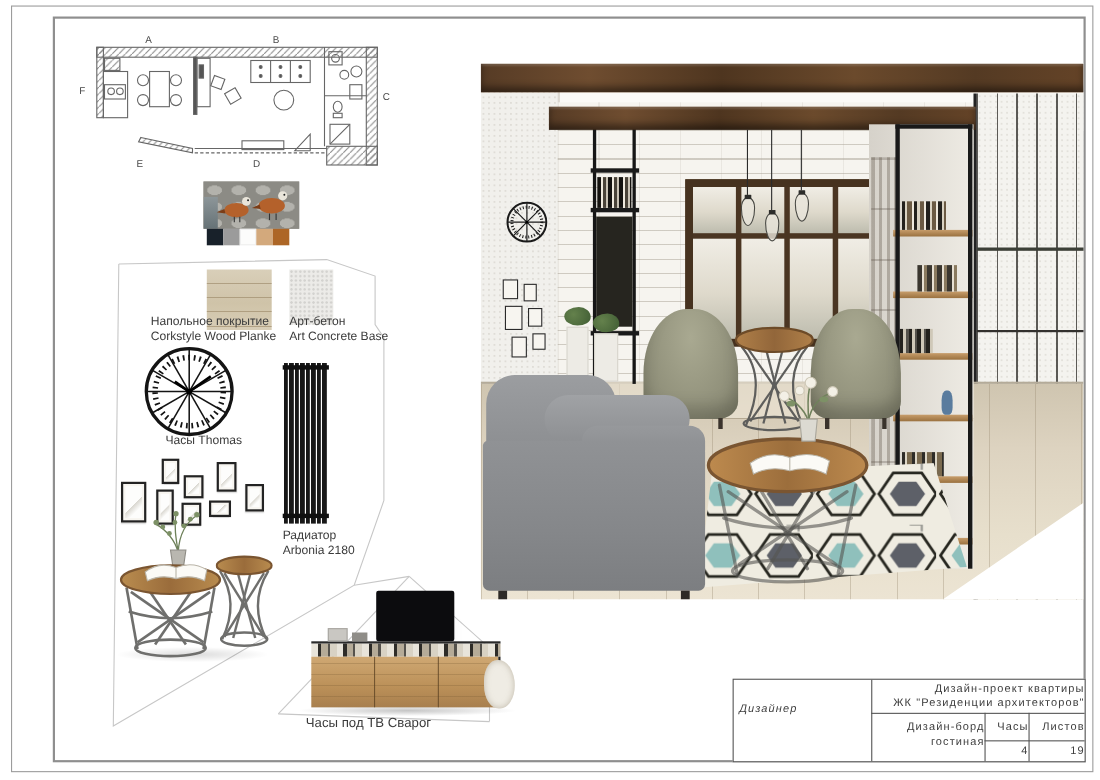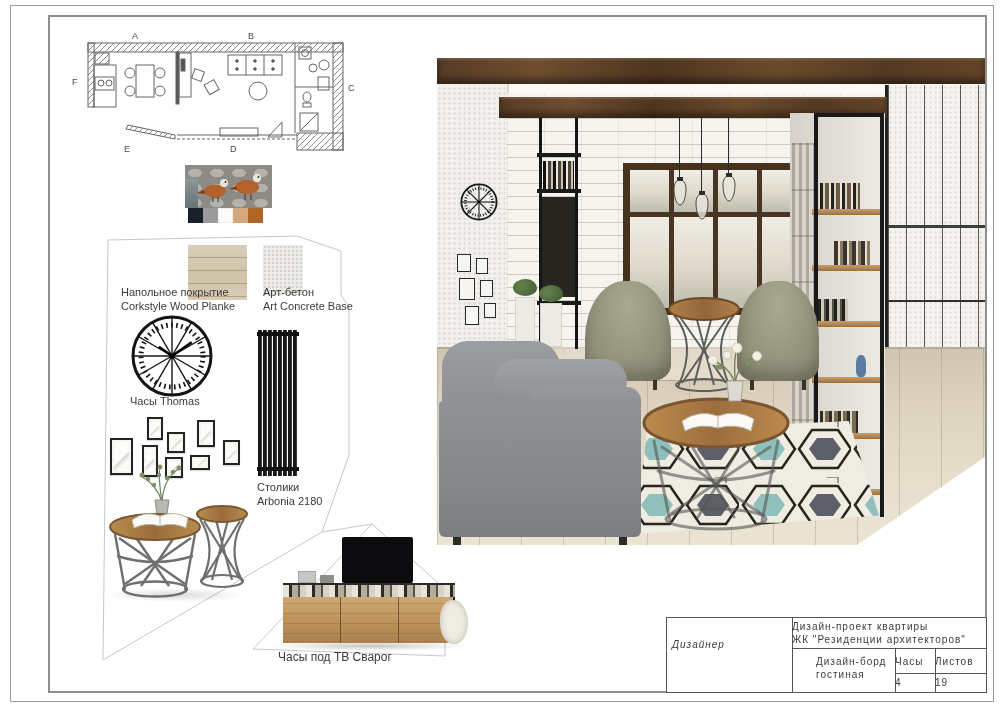--- a/index.html
+++ b/index.html
@@ -2,21 +2,21 @@
 <html><head>
 <meta charset="utf-8">
 <style>
   *{box-sizing:border-box;}
   html,body{margin:0;padding:0;background:#fff;}
   body{font-family:"Liberation Sans",sans-serif;}
   .sheet{position:relative;width:1000px;height:709px;background:#fff;overflow:hidden;color:#3a3a3a;}
   .abs{position:absolute;}
   svg{display:block;}
   .label{font-size:11px;line-height:1.3;color:#3b3b3b;}
-  .lbl-c{text-align:left;}
+  .lbl-c{text-align:right;}
 
   
   .outer-border{left:10px;top:5px;width:984px;height:697px;border:1px solid #9c9c9c;}
   .inner-frame{left:48px;top:15px;width:939px;height:678px;border:2px solid #8f8f8f;}
 
   
   .insp-photo{left:185px;top:165px;width:87px;height:43px;background-color:#9d9c96;
     background-image:radial-gradient(ellipse 11px 7px at 10px 8px,#b3b2ac 60%,#8c8b85 63%);background-size:22px 15px;overflow:hidden;}
   .insp-water{left:0;top:14px;width:13px;height:29px;background:linear-gradient(180deg,#8d9699,#667276);}
   .swatch{width:15px;height:15px;display:inline-block;}
@@ -194,21 +194,21 @@
   </div>
   <div class="abs" style="left:188px;top:208px;width:80px;height:15px;display:flex;">
     <span class="swatch" style="background-color: rgb(24, 33, 42);"></span>
     <span class="swatch" style="background-color: rgb(155, 155, 155);"></span>
     <span class="swatch" style="border: 1px solid rgb(238, 238, 238); background-color: rgb(252, 252, 251);"></span>
     <span class="swatch" style="background-color: rgb(211, 169, 124);"></span>
     <span class="swatch" style="background-color: rgb(173, 102, 38);"></span>
   </div>
 
   <div class="abs wood-swatch"></div>
-  <div class="abs label" style="left:121px;top:285px;width:115px;">
+  <div class="abs label" style="left:137px;top:285px;width:115px;">
     <div>Напольное покрытие</div>
     <div>Corkstyle Wood Planke</div>
   </div>
   <div class="abs concrete-swatch"></div>
   <div class="abs label" style="left:263px;top:285px;width:90px;">
     <div>Арт-бетон</div>
     <div>Art Concrete Base</div>
   </div>
 
   <svg class="abs" style="left:130px;top:314px;" width="84" height="84" viewBox="0 0 84 84">
@@ -229,21 +229,21 @@
         <line x1="42" y1="42" x2="42" y2="4" transform="rotate(330 42 42)"></line>
     </g>
     <line x1="42" y1="42" x2="42" y2="18" stroke="#000" stroke-width="2.5" transform="rotate(55 42 42)"></line>
     <line x1="42" y1="42" x2="42" y2="26" stroke="#000" stroke-width="2.5" transform="rotate(-55 42 42)"></line>
     <circle cx="42" cy="42" r="2.6" fill="#000"></circle>
   </svg>
   <div class="abs label lbl-c" style="left:130px;top:394px;width:90px;">Часы Thomas</div>
 
   <div class="abs radiator"></div>
   <div class="abs label" style="left:257px;top:480px;width:70px;">
-    <div>Столики</div>
+    <div>Радиатор</div>
     <div>Arbonia 2180</div>
   </div>
 
   <div class="abs" style="left:108px;top:415px;width:135px;height:66px;">
     <div class="frame" style="left:39px;top:2px;width:16px;height:23px;">
         <i class="frame-art"></i>
       </div>
     <div class="frame" style="left:2px;top:23px;width:23px;height:37px;">
         <i class="frame-art"></i>
       </div>

